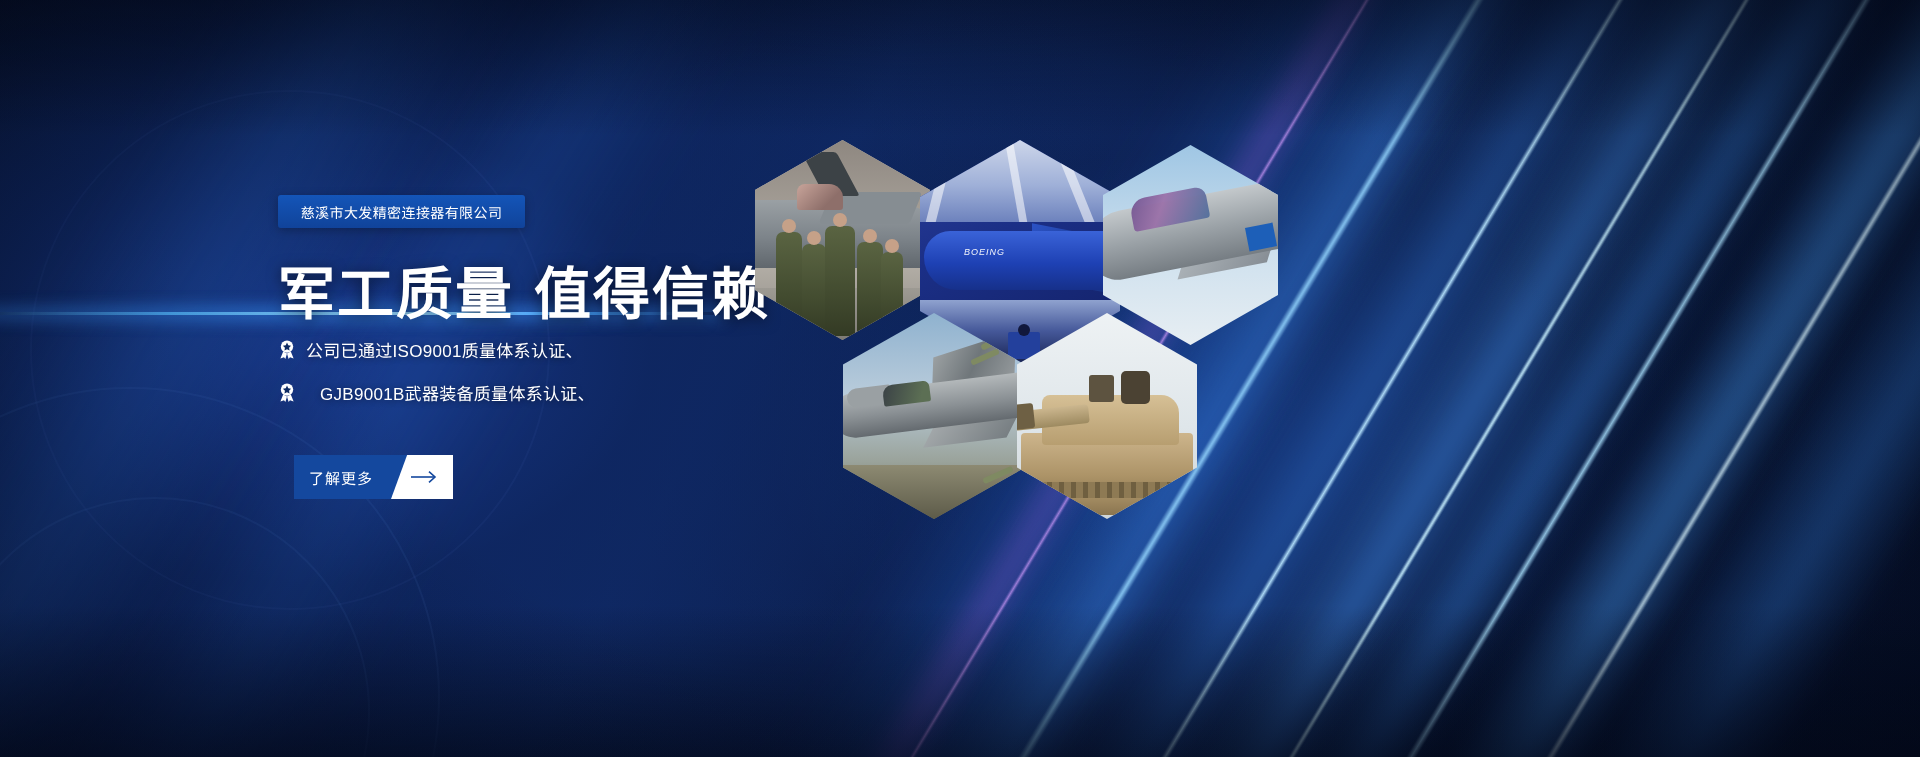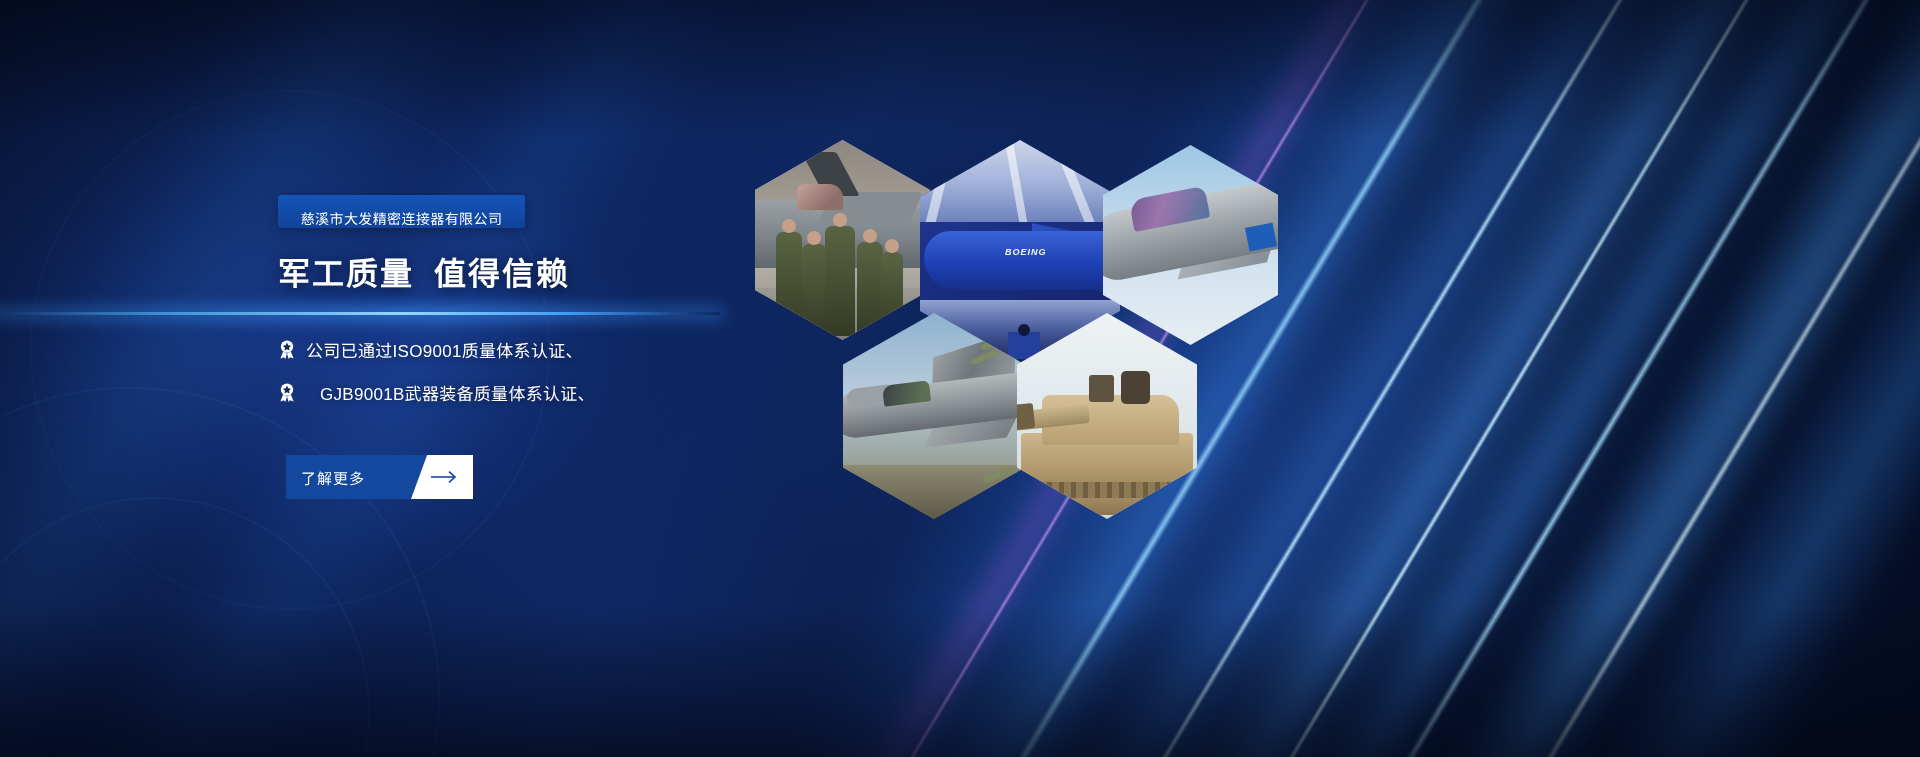--- a/index.html
+++ b/index.html
@@ -55,45 +55,45 @@
   }
 
   
   .content{position:absolute;left:278px;top:0;width:700px;height:100%;}
 
   .badge{
     position:absolute;left:0;top:195px;
     width:247px;height:33px;
     background:linear-gradient(to bottom,#1455b8 0%,#10439a 100%);
     border-radius:3px;
-    display:flex;align-items:flex-end;justify-content:center;
+    display:flex;align-items:center;justify-content:center;
     color:#fff;font-size:14px;letter-spacing:0.4px;
     box-shadow:0 2px 10px rgba(0,0,0,0.28);
   }
 
   .headline{
     position:absolute;left:0;top:248px;
-    font-size:32px;font-weight:bold;color:#ffffff;
+    font-size:57px;font-weight:bold;color:#ffffff;
     letter-spacing:2px;white-space:nowrap;
     text-shadow:0 2px 14px rgba(0,0,0,0.55);
   }
   .headline .gap{display:inline-block;width:20px;}
 
   .bullets{position:absolute;left:0;top:332px;}
   .bullet-row{height:35px;display:flex;align-items:center;gap:10px;}
   .bullet-row + .bullet-row{margin-top:0px;}
   .medal-icon{width:18px;height:19px;flex:0 0 18px;display:block;}
   .bullet-text{
     color:#ffffff;font-size:17px;letter-spacing:0.3px;white-space:nowrap;
     text-shadow:0 1px 6px rgba(0,0,0,0.45);
   }
 
   .more-btn{
-    position:absolute;left:8px;top:455px;
-    width:187px;height:44px;
+    position:absolute;left:16px;top:455px;
+    width:159px;height:44px;
     display:block;cursor:pointer;border:0;padding:12px;background:transparent;
     text-decoration:none;
   }
   .more-btn .fill-blue{
     position:absolute;inset:0;
     background:#14489e;
     clip-path:polygon(0 0, 100% 0, 100% 100%, 0 100%);
   }
   .more-btn .fill-white{
     position:absolute;right:0;top:0;width:62px;height:100%;
@@ -144,21 +144,21 @@
   .p5{left:72%;width:22px;height:42%;}
 
   
   .s2-bg{position:absolute;inset:0;background:linear-gradient(155deg,#2b3f9c 0%,#1b2f86 40%,#111f63 100%);}
   .s2-ceil{position:absolute;left:0;top:0;width:100%;height:36%;background:linear-gradient(to bottom,#cdd6ea 0%,#9fb0d8 55%,#6d82bd 100%);}
   .s2-beam{position:absolute;background:rgba(255,255,255,0.55);}
   .s2-b1{left:8%;top:0;width:5%;height:36%;transform:skewX(-14deg);}
   .s2-b2{left:46%;top:0;width:4%;height:36%;transform:skewX(10deg);}
   .s2-b3{left:74%;top:0;width:5%;height:36%;transform:skewX(22deg);}
   .s2-body{position:absolute;left:2%;top:40%;width:96%;height:26%;background:linear-gradient(to bottom,#3a63d8 0%,#1e41b4 55%,#16308a 100%);border-radius:40px 10px 10px 50px;}
-  .s2-logo{position:absolute;left:22%;top:47%;color:#fff;font-size:9px;font-weight:bold;letter-spacing:1px;font-style:italic;opacity:0.95;margin-left:41px;}
+  .s2-logo{position:absolute;left:22%;top:47%;color:#fff;font-size:9px;font-weight:normal;letter-spacing:1px;font-style:italic;opacity:0.95;}
   .s2-wing{position:absolute;left:56%;top:40%;width:40%;height:24%;background:linear-gradient(120deg,#2b52c4 0%,#16307f 100%);transform:skewY(11deg);}
   .s2-floor{position:absolute;left:0;bottom:0;width:100%;height:30%;background:linear-gradient(to bottom,#8fa2cf 0%,#46599a 45%,#101b4a 100%);}
   .s2-stand{position:absolute;left:44%;bottom:4%;width:16%;height:12%;background:#23409c;border-radius:2px;}
   .s2-wheel{position:absolute;left:49%;bottom:14%;width:12px;height:12px;border-radius:50%;background:#11183c;}
 
   
   .s3-sky{position:absolute;inset:0;background:linear-gradient(to bottom,#9fc6e4 0%,#cfe1ee 55%,#e7eef3 100%);}
   .s3-fus{position:absolute;left:-10%;top:26%;width:122%;height:34%;background:linear-gradient(to bottom,#c3c8cb 0%,#9ba2a7 50%,#767d83 100%);transform:rotate(-11deg);border-radius:40px 8px 8px 30px;}
   .s3-canopy{position:absolute;left:16%;top:24%;width:44%;height:16%;background:linear-gradient(120deg,#6e4f8e 0%,#9a6fa8 40%,#4d6d9b 100%);transform:rotate(-11deg);border-radius:16px 10px 4px 4px;opacity:0.92;}
   .s3-wing{position:absolute;left:46%;top:40%;width:52%;height:22%;background:linear-gradient(110deg,#aeb5ba 0%,#878e95 100%);transform:rotate(-11deg) skewX(-28deg);}

